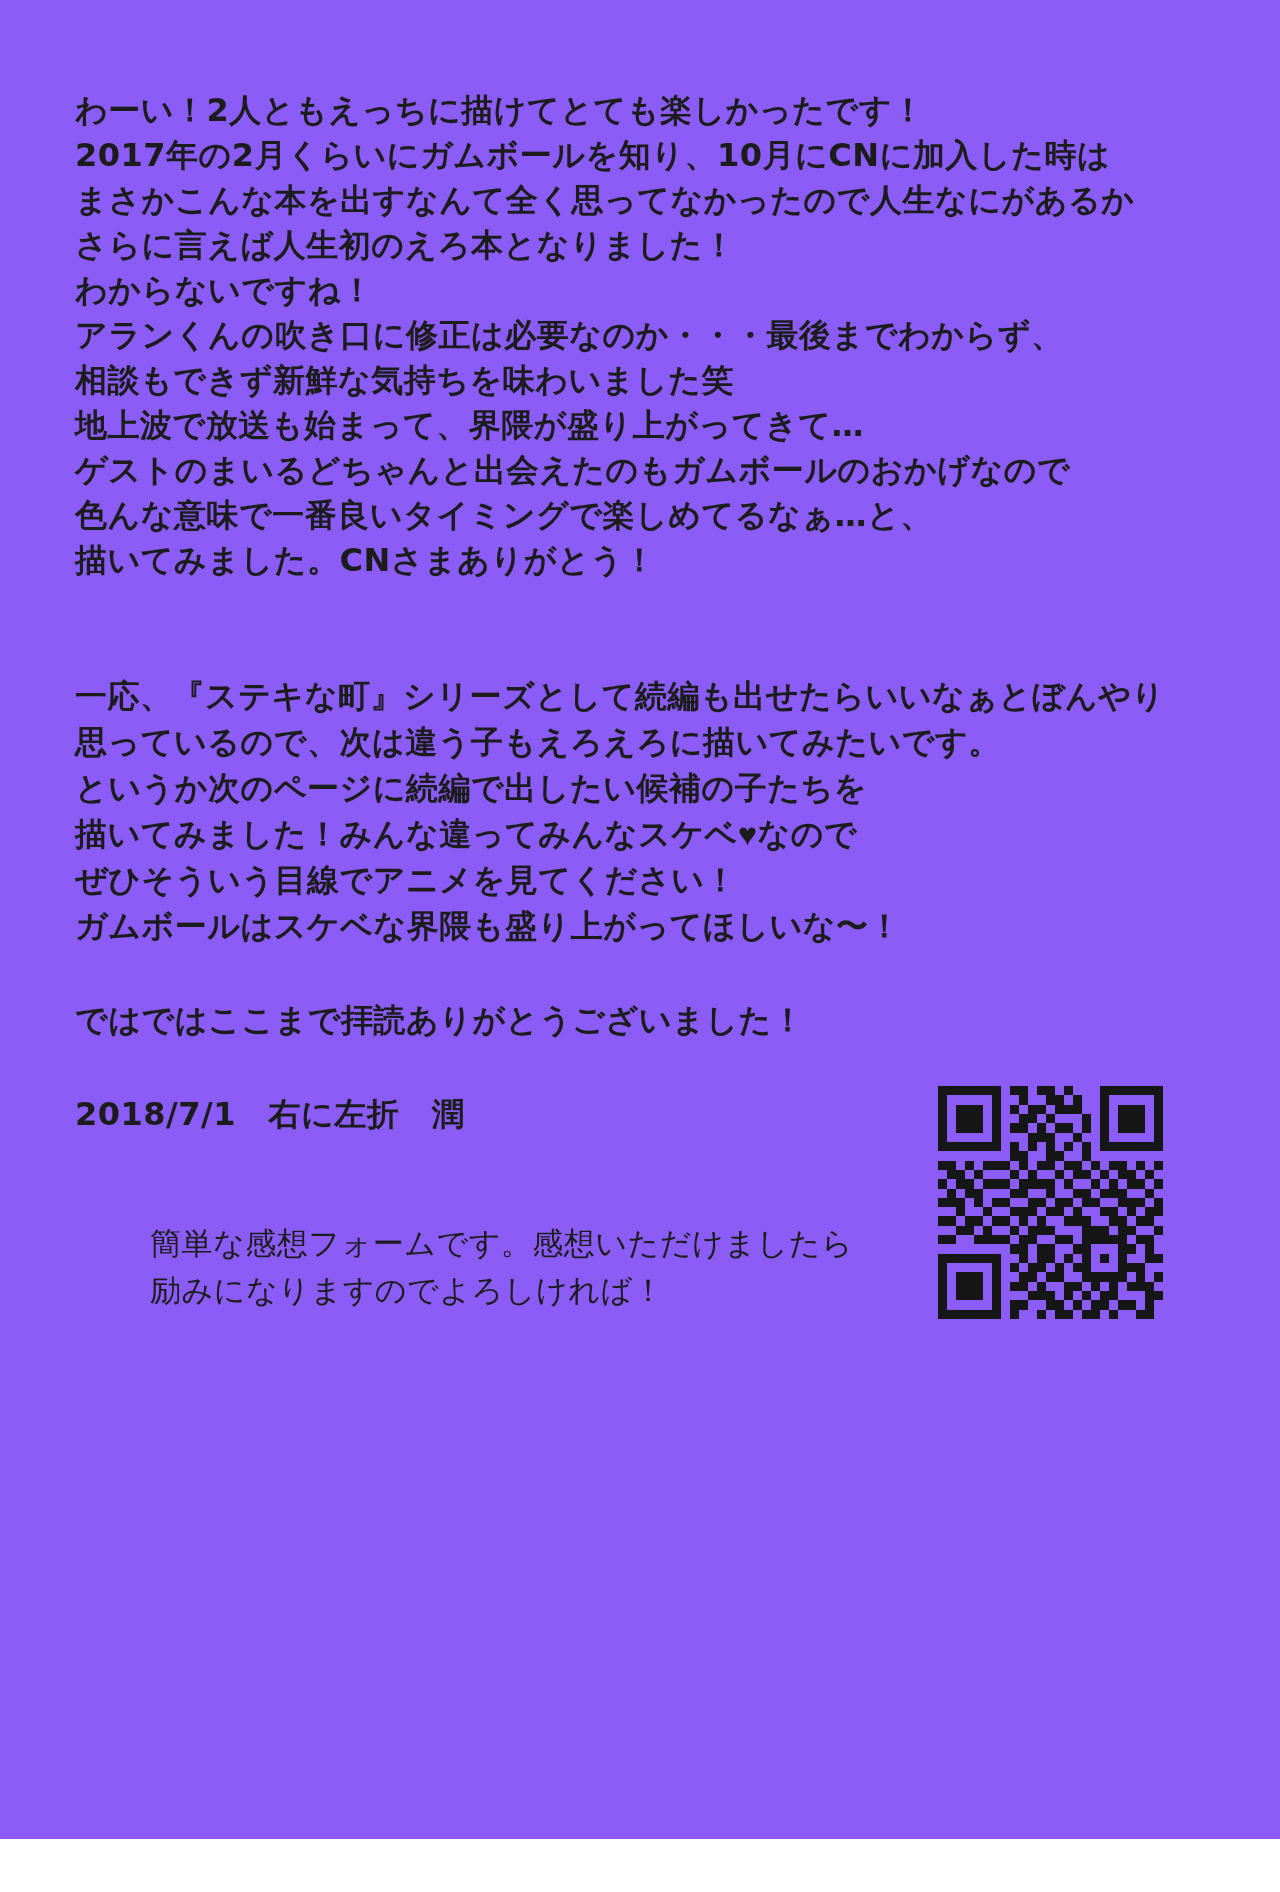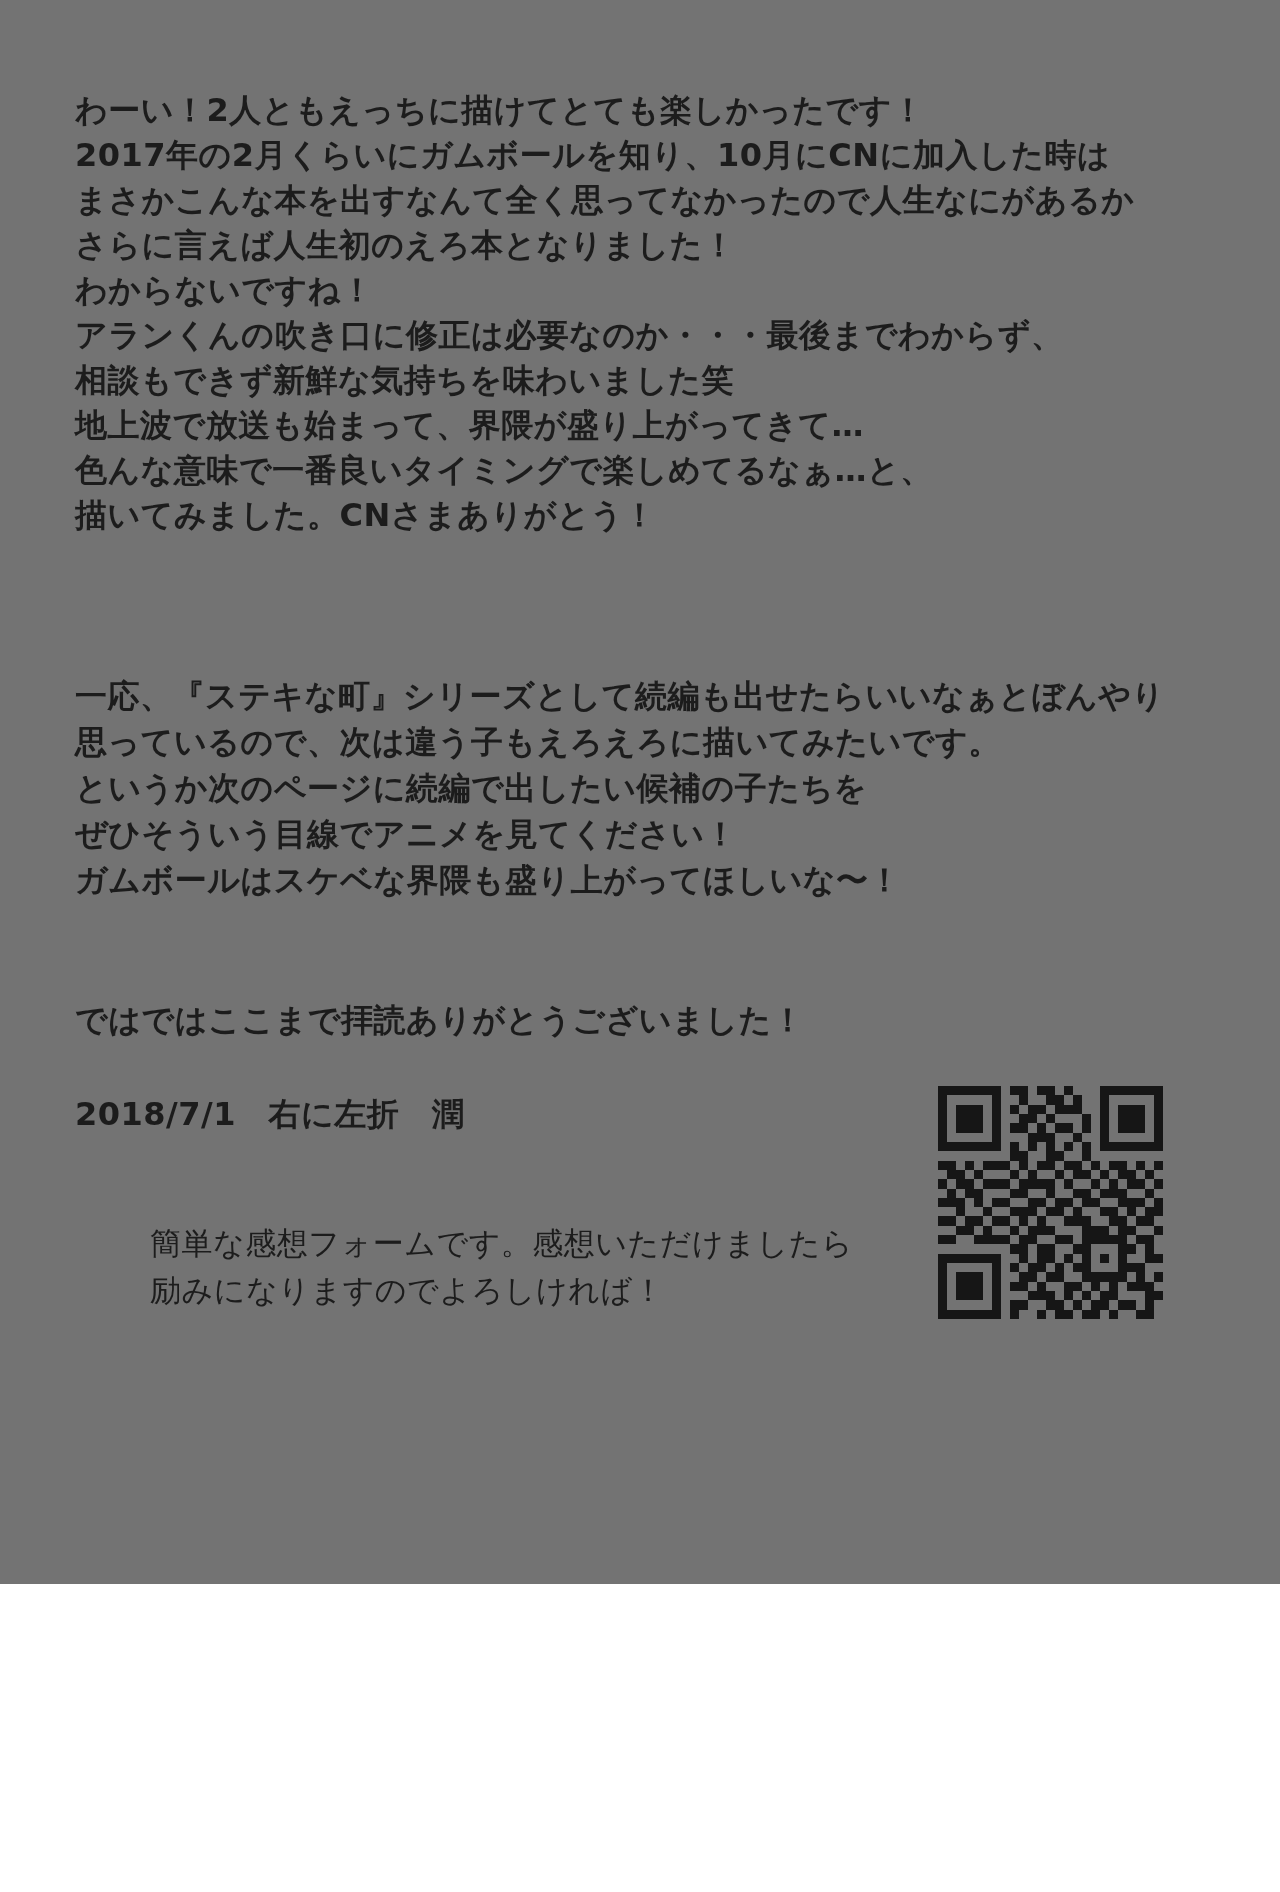--- a/index.html
+++ b/index.html
@@ -2,22 +2,22 @@
 <html><head>
 <meta charset="utf-8">
 <style>
   html, body {
     margin: 0;
     padding: 0;
   }
   .page {
     position: relative;
     width: 1280px;
-    height: 1584px;
-    background: #737373;
+    height: 1839px;
+    background: #8b5cf6;
     overflow: hidden;
     font-family: "DejaVu Sans", sans-serif;
     color: #1c1c1c;
   }
   .para, .closing, .signature {
     position: absolute;
     left: 75px;
     font-weight: 700;
     font-size: 32px;
     letter-spacing: 0.5px;
@@ -57,27 +57,29 @@
 <div class="page">
   <div class="para para-1">
       <div class="line">わーい！2人ともえっちに描けてとても楽しかったです！</div>
       <div class="line">2017年の2月くらいにガムボールを知り、10月にCNに加入した時は</div>
       <div class="line">まさかこんな本を出すなんて全く思ってなかったので人生なにがあるか</div>
       <div class="line">さらに言えば人生初のえろ本となりました！</div>
       <div class="line">わからないですね！</div>
       <div class="line">アランくんの吹き口に修正は必要なのか・・・最後までわからず、</div>
       <div class="line">相談もできず新鮮な気持ちを味わいました笑</div>
       <div class="line">地上波で放送も始まって、界隈が盛り上がってきて…</div>
+      <div class="line">ゲストのまいるどちゃんと出会えたのもガムボールのおかげなので</div>
       <div class="line">色んな意味で一番良いタイミングで楽しめてるなぁ…と、</div>
       <div class="line">描いてみました。CNさまありがとう！</div>
     </div>
   <div class="para para-2">
       <div class="line">一応、『ステキな町』シリーズとして続編も出せたらいいなぁとぼんやり</div>
       <div class="line">思っているので、次は違う子もえろえろに描いてみたいです。</div>
       <div class="line">というか次のページに続編で出したい候補の子たちを</div>
+      <div class="line">描いてみました！みんな違ってみんなスケベ♥なので</div>
       <div class="line">ぜひそういう目線でアニメを見てください！</div>
       <div class="line">ガムボールはスケベな界隈も盛り上がってほしいな〜！</div>
     </div>
   <div class="closing">ではではここまで拝読ありがとうございました！</div>
   <div class="signature">2018/7/1　右に左折　潤</div>
   <div class="note">
       <div class="line">簡単な感想フォームです。感想いただけましたら</div>
       <div class="line">励みになりますのでよろしければ！</div>
     </div>
   <div class="qr" id="qr" style="grid-template-columns: repeat(25, 1fr); grid-template-rows: repeat(25, 1fr);">

